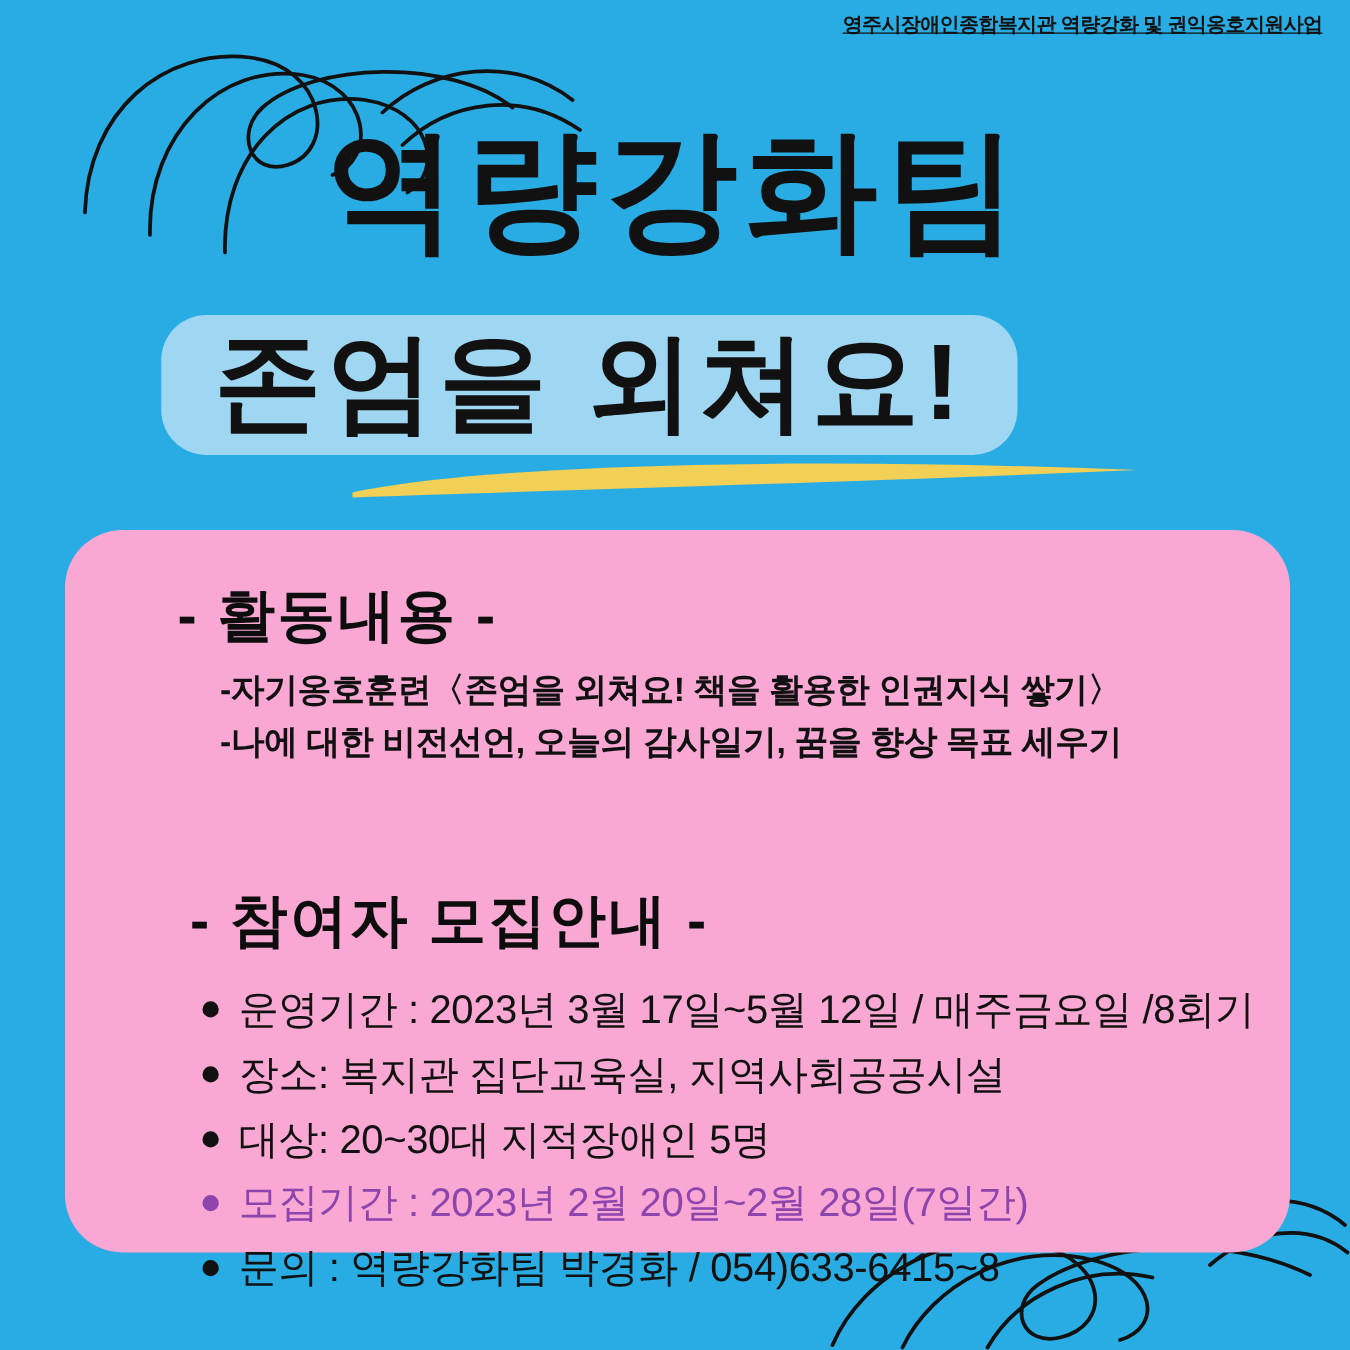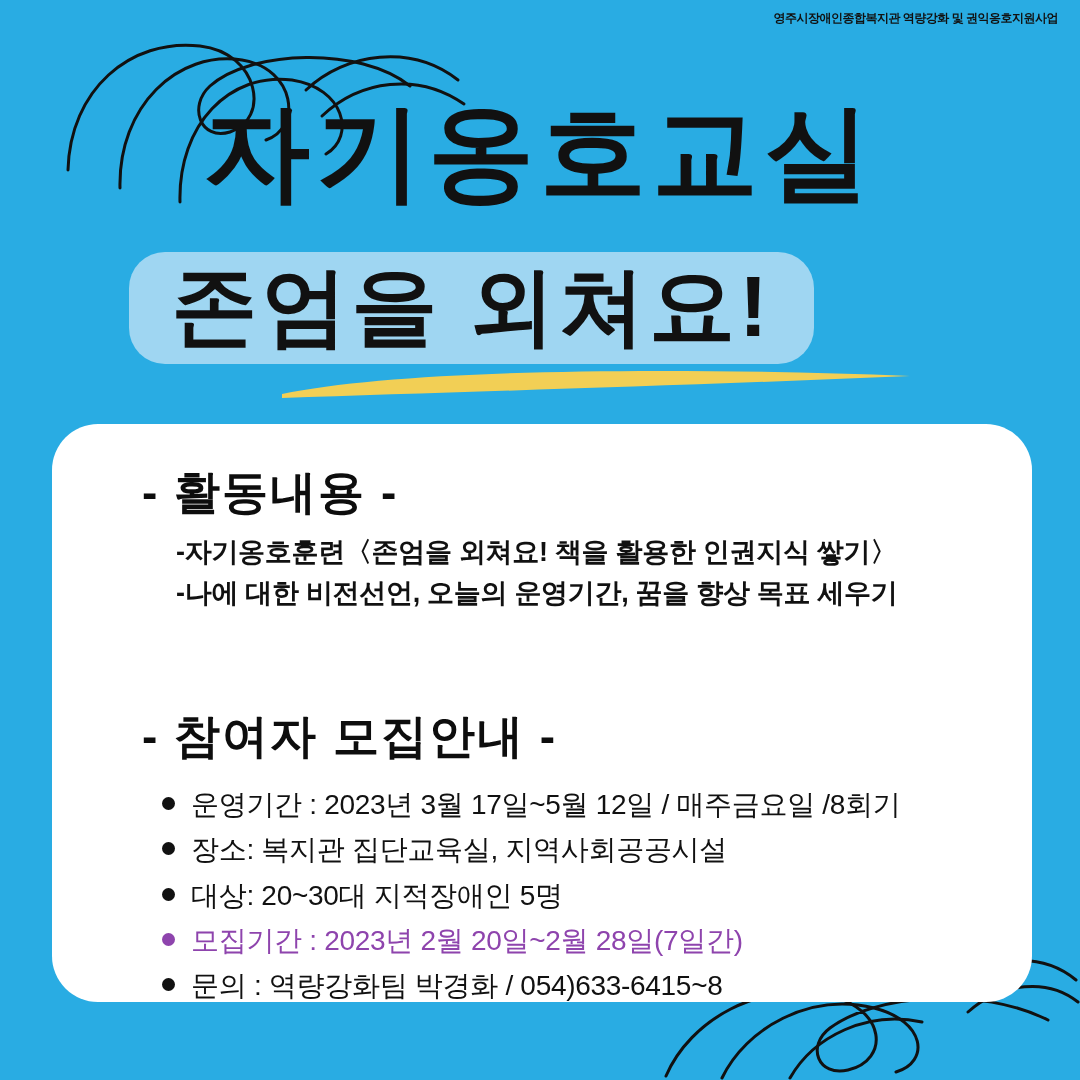--- a/index.html
+++ b/index.html
@@ -21,25 +21,26 @@
     width: 1080px;
     height: 1080px;
     background: #29ace3;
   }
 
   
   .org-line {
     position: absolute;
     top: 10px;
     right: 22px;
-    font-size: 12px;
+    font-size: 16px;
     font-weight: bold;
     color: #111111;
     letter-spacing: -0.5px;
     white-space: nowrap;
+    text-decoration: underline;
   }
 
   
   .squiggle-top {
     position: absolute;
     left: 60px;
     top: 20px;
     width: 420px;
     height: 190px;
     pointer-events: none;
@@ -98,39 +99,39 @@
     height: 38px;
   }
 
   
   .panel {
     position: absolute;
     left: 52px;
     top: 424px;
     width: 980px;
     height: 578px;
-    background: #ffffff;
+    background: #f9a8d4;
     border-radius: 46px;
   }
 
   .section-head {
     font-size: 46px;
     font-weight: bold;
     color: #0d0d0d;
     letter-spacing: 2px;
     white-space: nowrap;
   }
   .section-head-1 {
     position: absolute;
     left: 90px;
     top: 38px;
   }
   .section-head-2 {
     position: absolute;
-    left: 90px;
+    left: 100px;
     top: 282px;
   }
 
   .activity-list {
     position: absolute;
     left: 124px;
     top: 108px;
     width: 830px;
   }
   .activity-list li {
@@ -150,21 +151,21 @@
   .recruit-list {
     position: absolute;
     left: 110px;
     top: 358px;
     width: 860px;
     margin: 0;
     padding: 0;
   }
   .recruit-list li {
     list-style: none;
-    font-size: 28px;
+    font-size: 32px;
     line-height: 1.62;
     color: #111111;
     letter-spacing: -0.3px;
     white-space: nowrap;
     display: flex;
     align-items: baseline;
   }
   .bullet {
     display: inline-block;
     width: 13px;
@@ -204,39 +205,39 @@
   <svg class="squiggle-bottom" viewBox="0 0 430 210">
     <g fill="none" stroke="#111111" stroke-width="3" stroke-linecap="round">
       <path d="M16,206 C40,150 110,110 180,126 C236,139 240,190 198,200 C168,207 156,176 180,158 C226,124 330,116 398,150"></path>
       <path d="M72,208 C96,158 160,122 224,138 C276,151 280,192 246,202"></path>
       <path d="M140,208 C164,166 218,140 272,152"></path>
       <path d="M300,118 C340,84 392,82 426,110"></path>
       <path d="M318,142 C352,112 398,108 428,132"></path>
     </g>
   </svg>
 
-  <div class="title-main">자기옹호교실</div>
+  <div class="title-main">역량강화팀</div>
 
   <div class="title-sub-wrap">
     <span class="title-sub-band">
       <span class="title-sub">존엄을 외쳐요!</span>
     </span>
   </div>
 
   <svg class="underline-brush" viewBox="0 0 640 38">
     <path d="M6,30 C120,6 380,2 634,12 C400,22 180,28 6,34 Z" fill="#f2cf55"></path>
   </svg>
 
   <div class="panel">
 
     <div class="section-head section-head-1">- 활동내용 -</div>
 
     <ul class="activity-list">
       <li>-자기옹호훈련〈존엄을 외쳐요! 책을 활용한 인권지식 쌓기〉</li>
-      <li>-나에 대한 비전선언, 오늘의 운영기간, 꿈을 향상 목표 세우기</li>
+      <li>-나에 대한 비전선언, 오늘의 감사일기, 꿈을 향상 목표 세우기</li>
     </ul>
 
     <div class="section-head section-head-2">- 참여자 모집안내 -</div>
 
     <ul class="recruit-list">
       <li>
         <span class="bullet"></span>
         <span>운영기간 : 2023년 3월 17일~5월 12일 / 매주금요일 /8회기</span>
       </li>
       <li>

